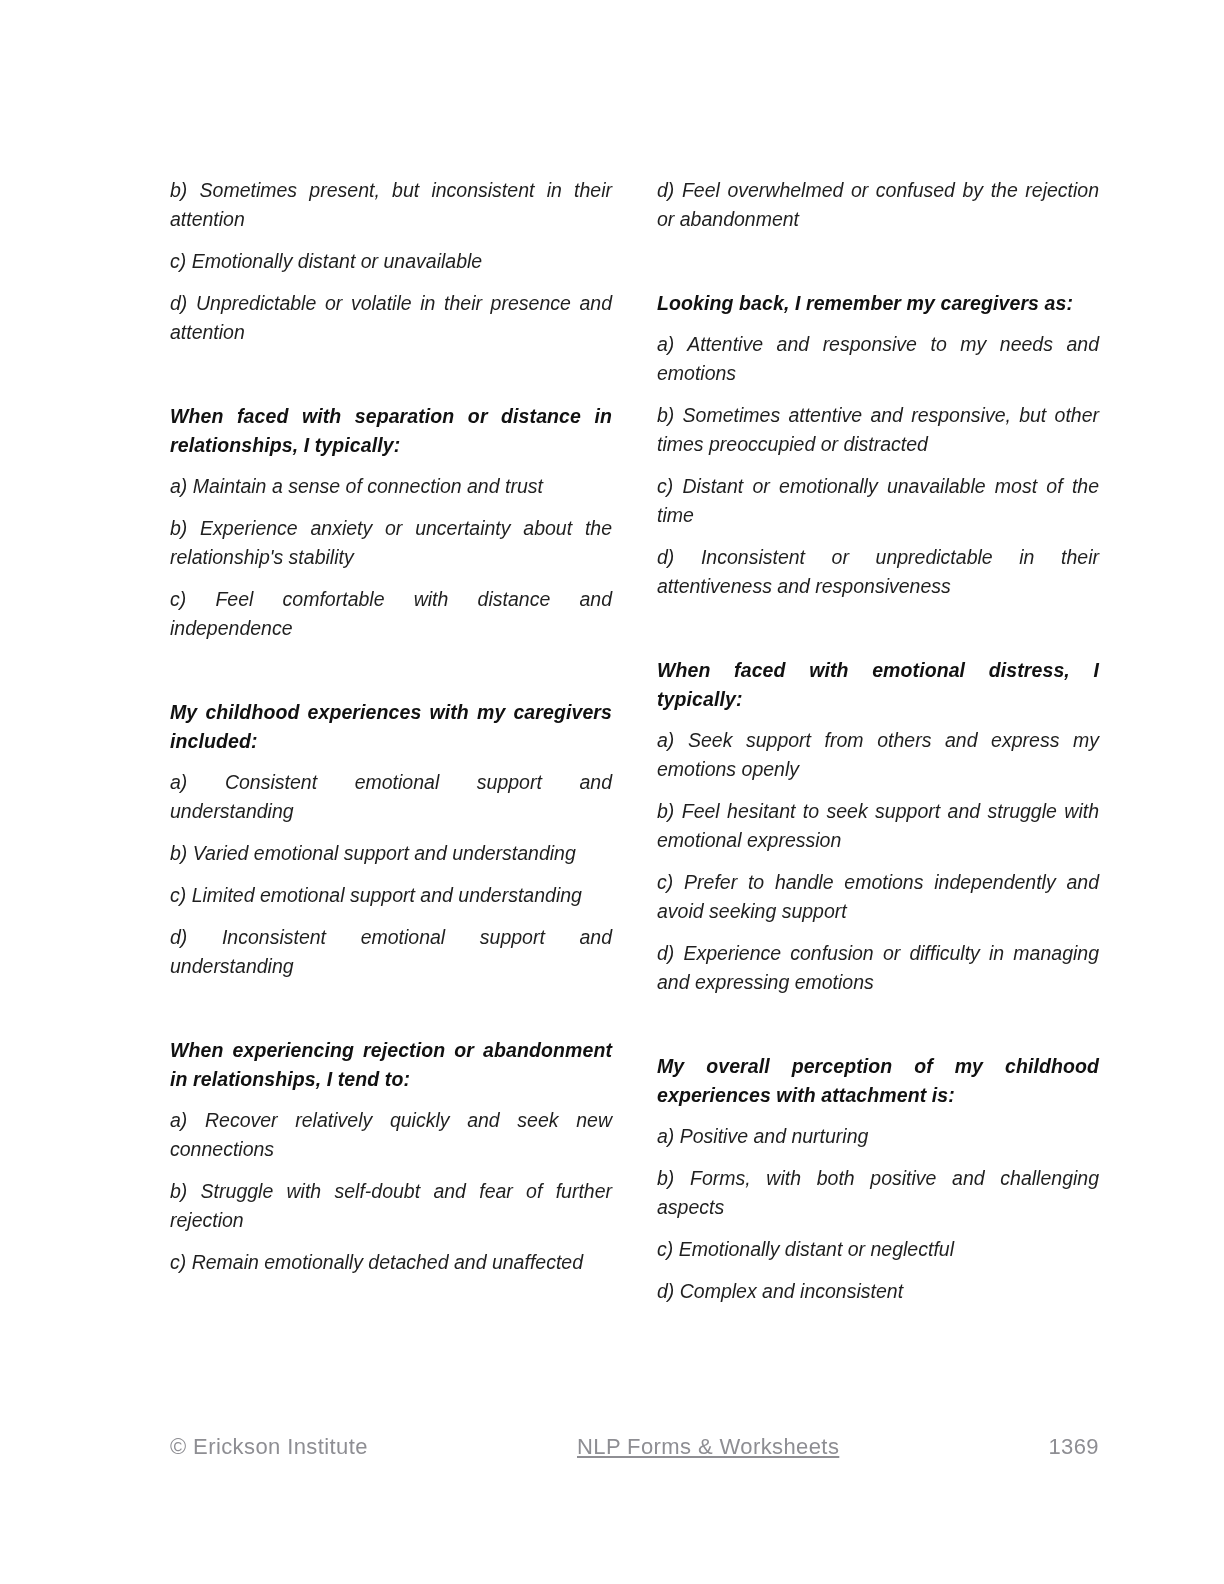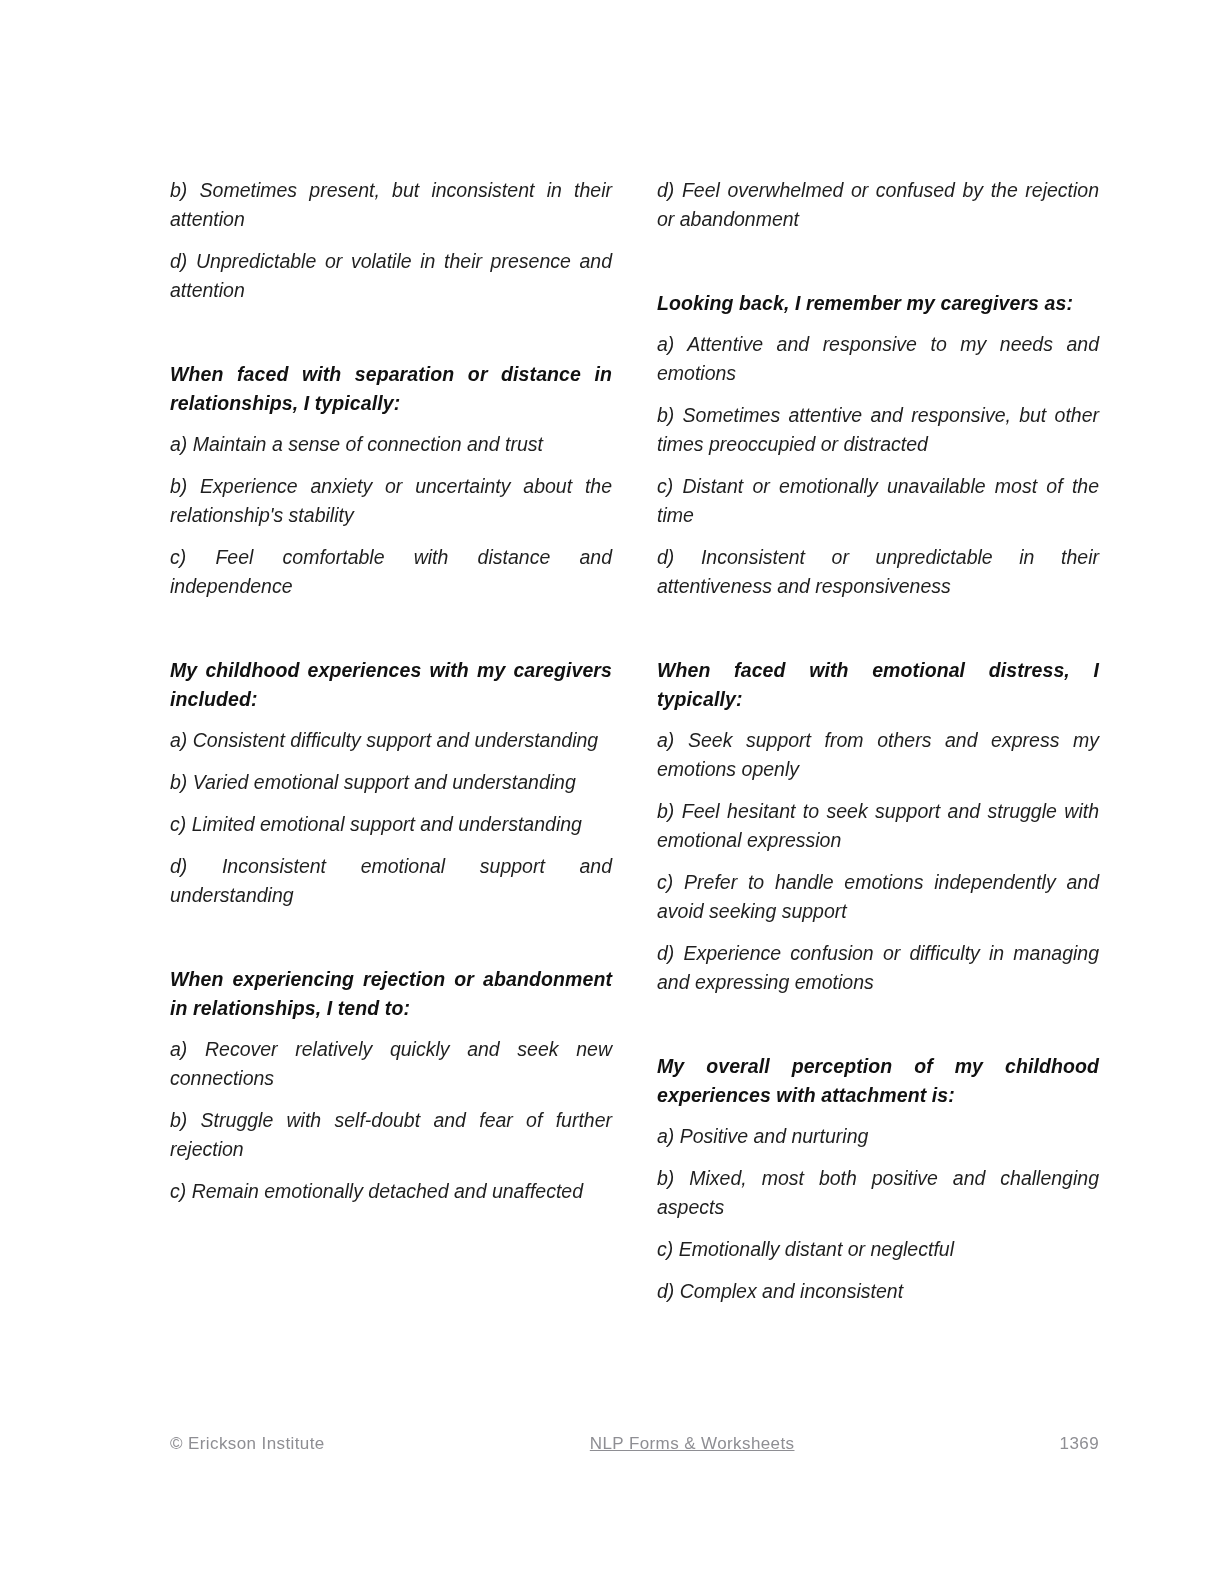--- a/index.html
+++ b/index.html
@@ -69,49 +69,50 @@
   .footer {
     position: absolute;
     left: 141px;
     top: 1434px;
     width: 929px;
     display: flex;
     flex-direction: row;
     align-items: baseline;
     justify-content: space-between;
     font-family: "Liberation Sans", "DejaVu Sans", sans-serif;
-    font-size: 17px;
+    font-size: 22px;
     color: #8e8e93;
     letter-spacing: 0.4px;
     font-weight: 300;
   }
   .footer-left { flex: 0 0 auto; text-align: left; }
   .footer-center { flex: 1 1 auto; text-align: center; text-decoration: underline; }
   .footer-right { flex: 0 0 auto; text-align: right; }
 </style>
 </head>
 <body>
 
 <div class="page">
 
   <div class="content">
     <div class="columns">
 
       <div class="col">
 
         <p class="opt">b) Sometimes present, but inconsistent in their attention</p>
+        <p class="opt">c) Emotionally distant or unavailable</p>
         <p class="opt">d) Unpredictable or volatile in their presence and attention</p>
 
         <h3 class="q-heading spaced">When faced with separation or distance in relationships, I typically:</h3>
         <p class="opt">a) Maintain a sense of connection and trust</p>
         <p class="opt">b) Experience anxiety or uncertainty about the relationship's stability</p>
         <p class="opt">c) Feel comfortable with distance and independence</p>
 
         <h3 class="q-heading spaced">My childhood experiences with my caregivers included:</h3>
-        <p class="opt">a) Consistent difficulty support and understanding</p>
+        <p class="opt">a) Consistent emotional support and understanding</p>
         <p class="opt">b) Varied emotional support and understanding</p>
         <p class="opt">c) Limited emotional support and understanding</p>
         <p class="opt last">d) Inconsistent emotional support and understanding</p>
 
         <h3 class="q-heading spaced">When experiencing rejection or abandonment in relationships, I tend to:</h3>
         <p class="opt">a) Recover relatively quickly and seek new connections</p>
         <p class="opt">b) Struggle with self-doubt and fear of further rejection</p>
         <p class="opt last">c) Remain emotionally detached and unaffected</p>
 
       </div>
@@ -127,21 +128,21 @@
         <p class="opt last">d) Inconsistent or unpredictable in their attentiveness and responsiveness</p>
 
         <h3 class="q-heading spaced">When faced with emotional distress, I typically:</h3>
         <p class="opt">a) Seek support from others and express my emotions openly</p>
         <p class="opt">b) Feel hesitant to seek support and struggle with emotional expression</p>
         <p class="opt">c) Prefer to handle emotions independently and avoid seeking support</p>
         <p class="opt last">d) Experience confusion or difficulty in managing and expressing emotions</p>
 
         <h3 class="q-heading spaced">My overall perception of my childhood experiences with attachment is:</h3>
         <p class="opt">a) Positive and nurturing</p>
-        <p class="opt">b) Mixed, most both positive and challenging aspects</p>
+        <p class="opt">b) Forms, with both positive and challenging aspects</p>
         <p class="opt">c) Emotionally distant or neglectful</p>
         <p class="opt last">d) Complex and inconsistent</p>
 
       </div>
 
     </div>
   </div>
 
   <div class="footer">
     <span class="footer-left">© Erickson Institute</span>

